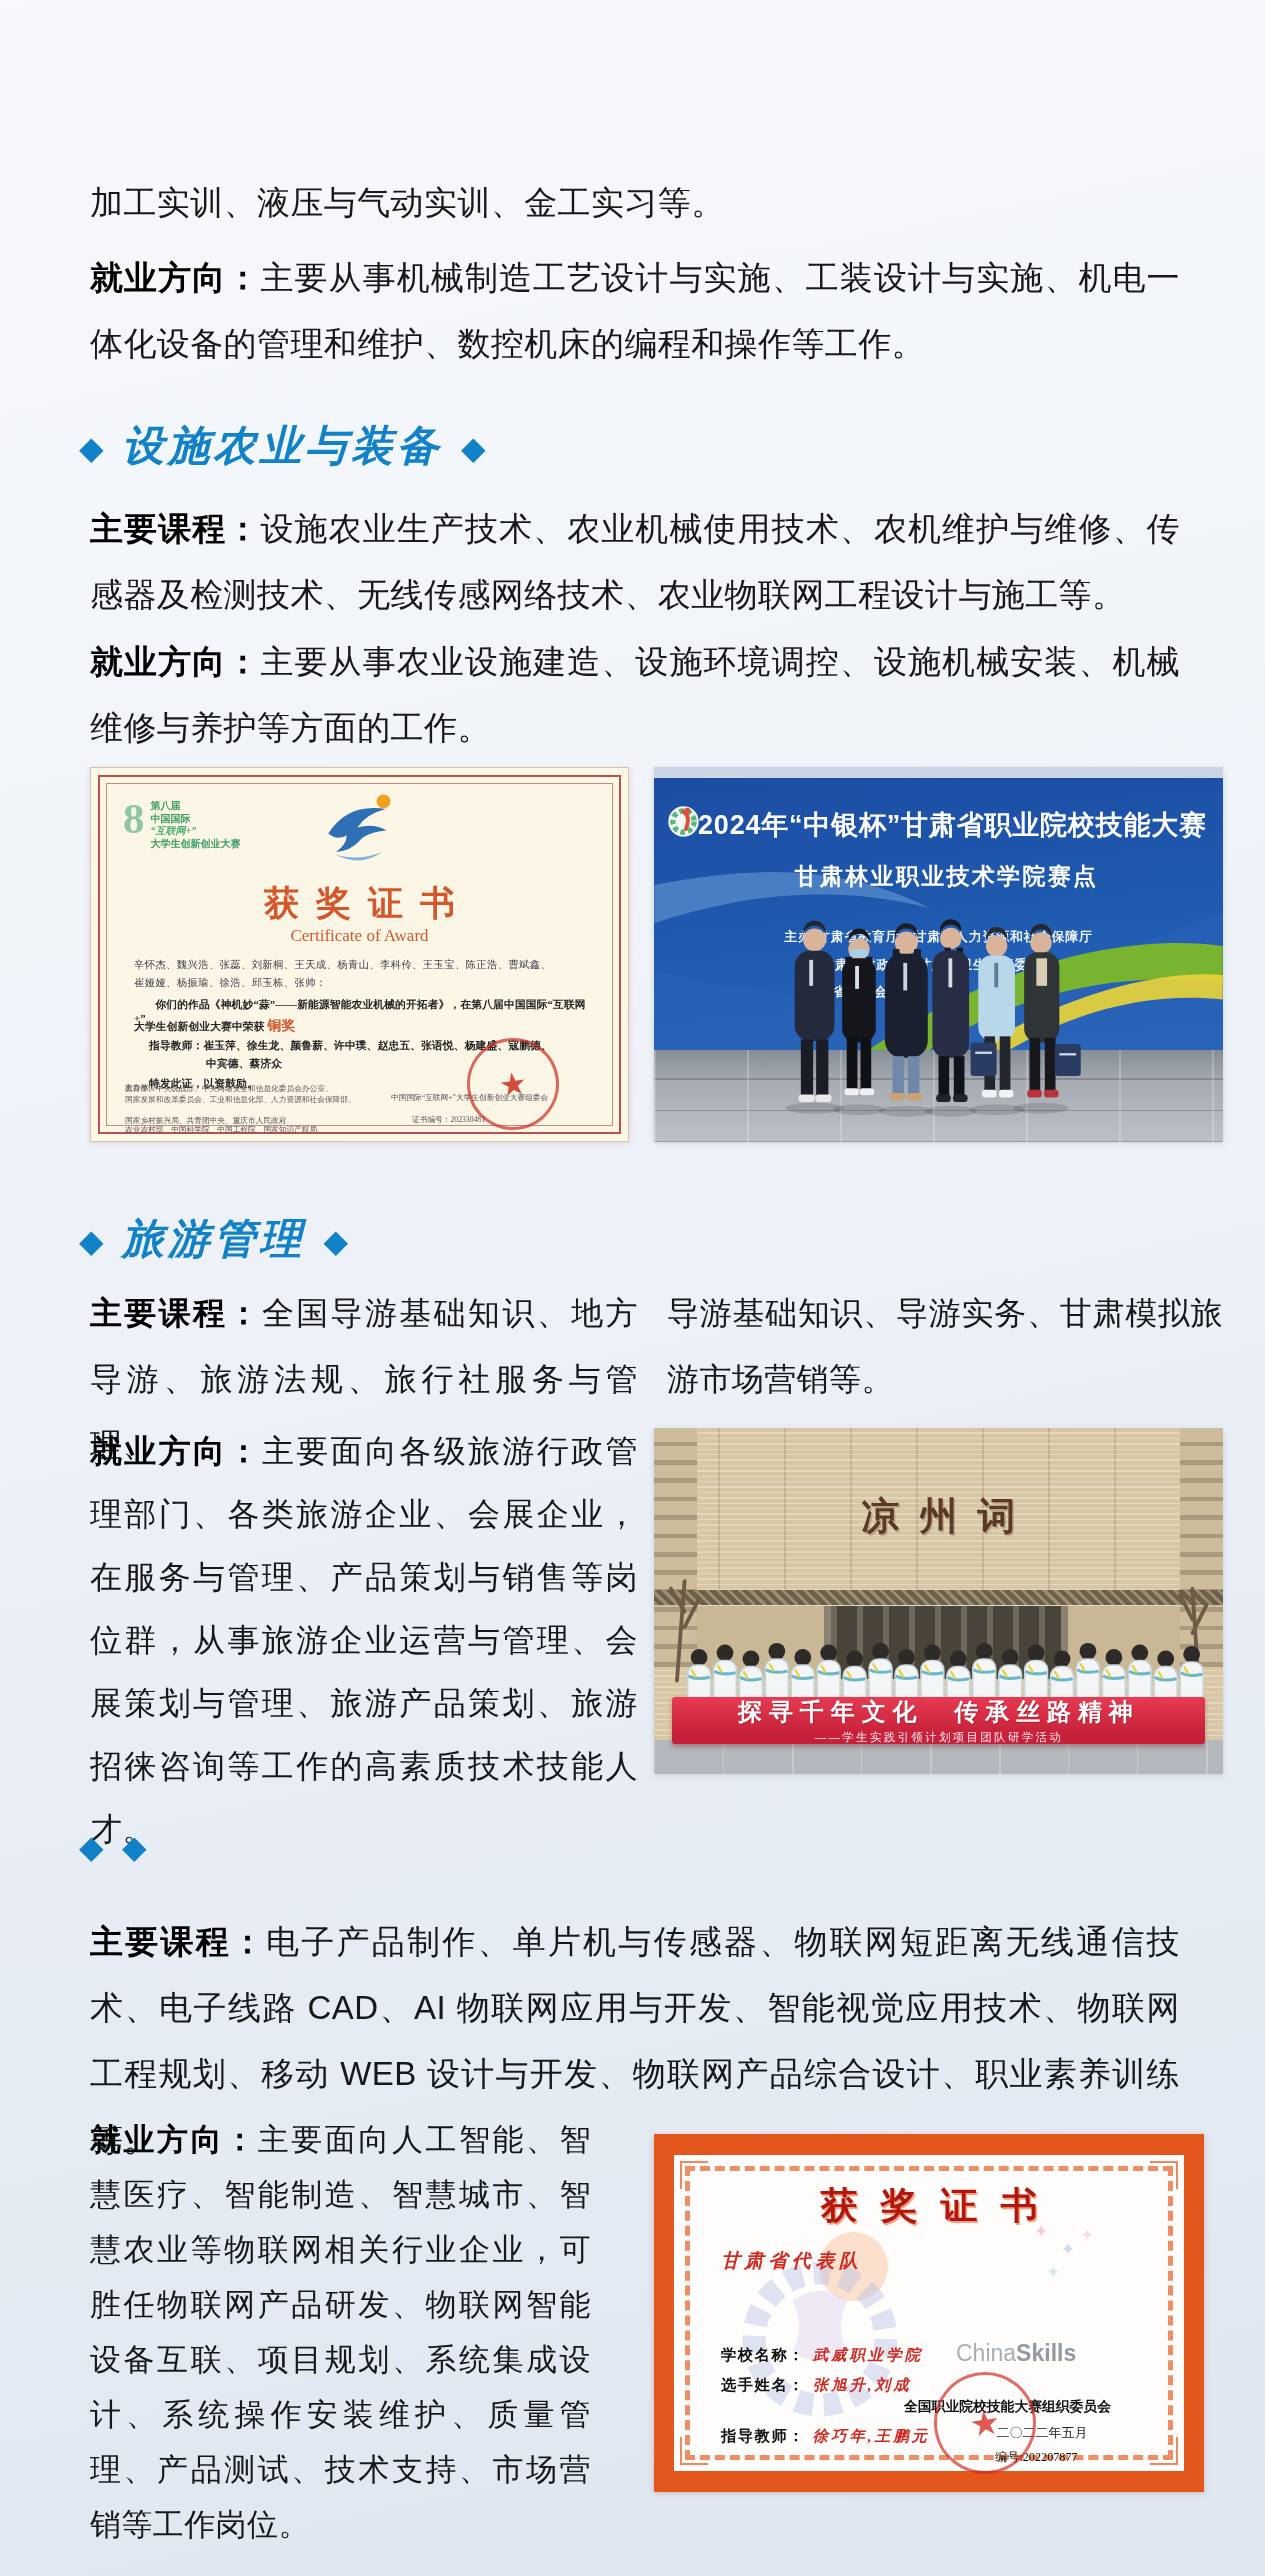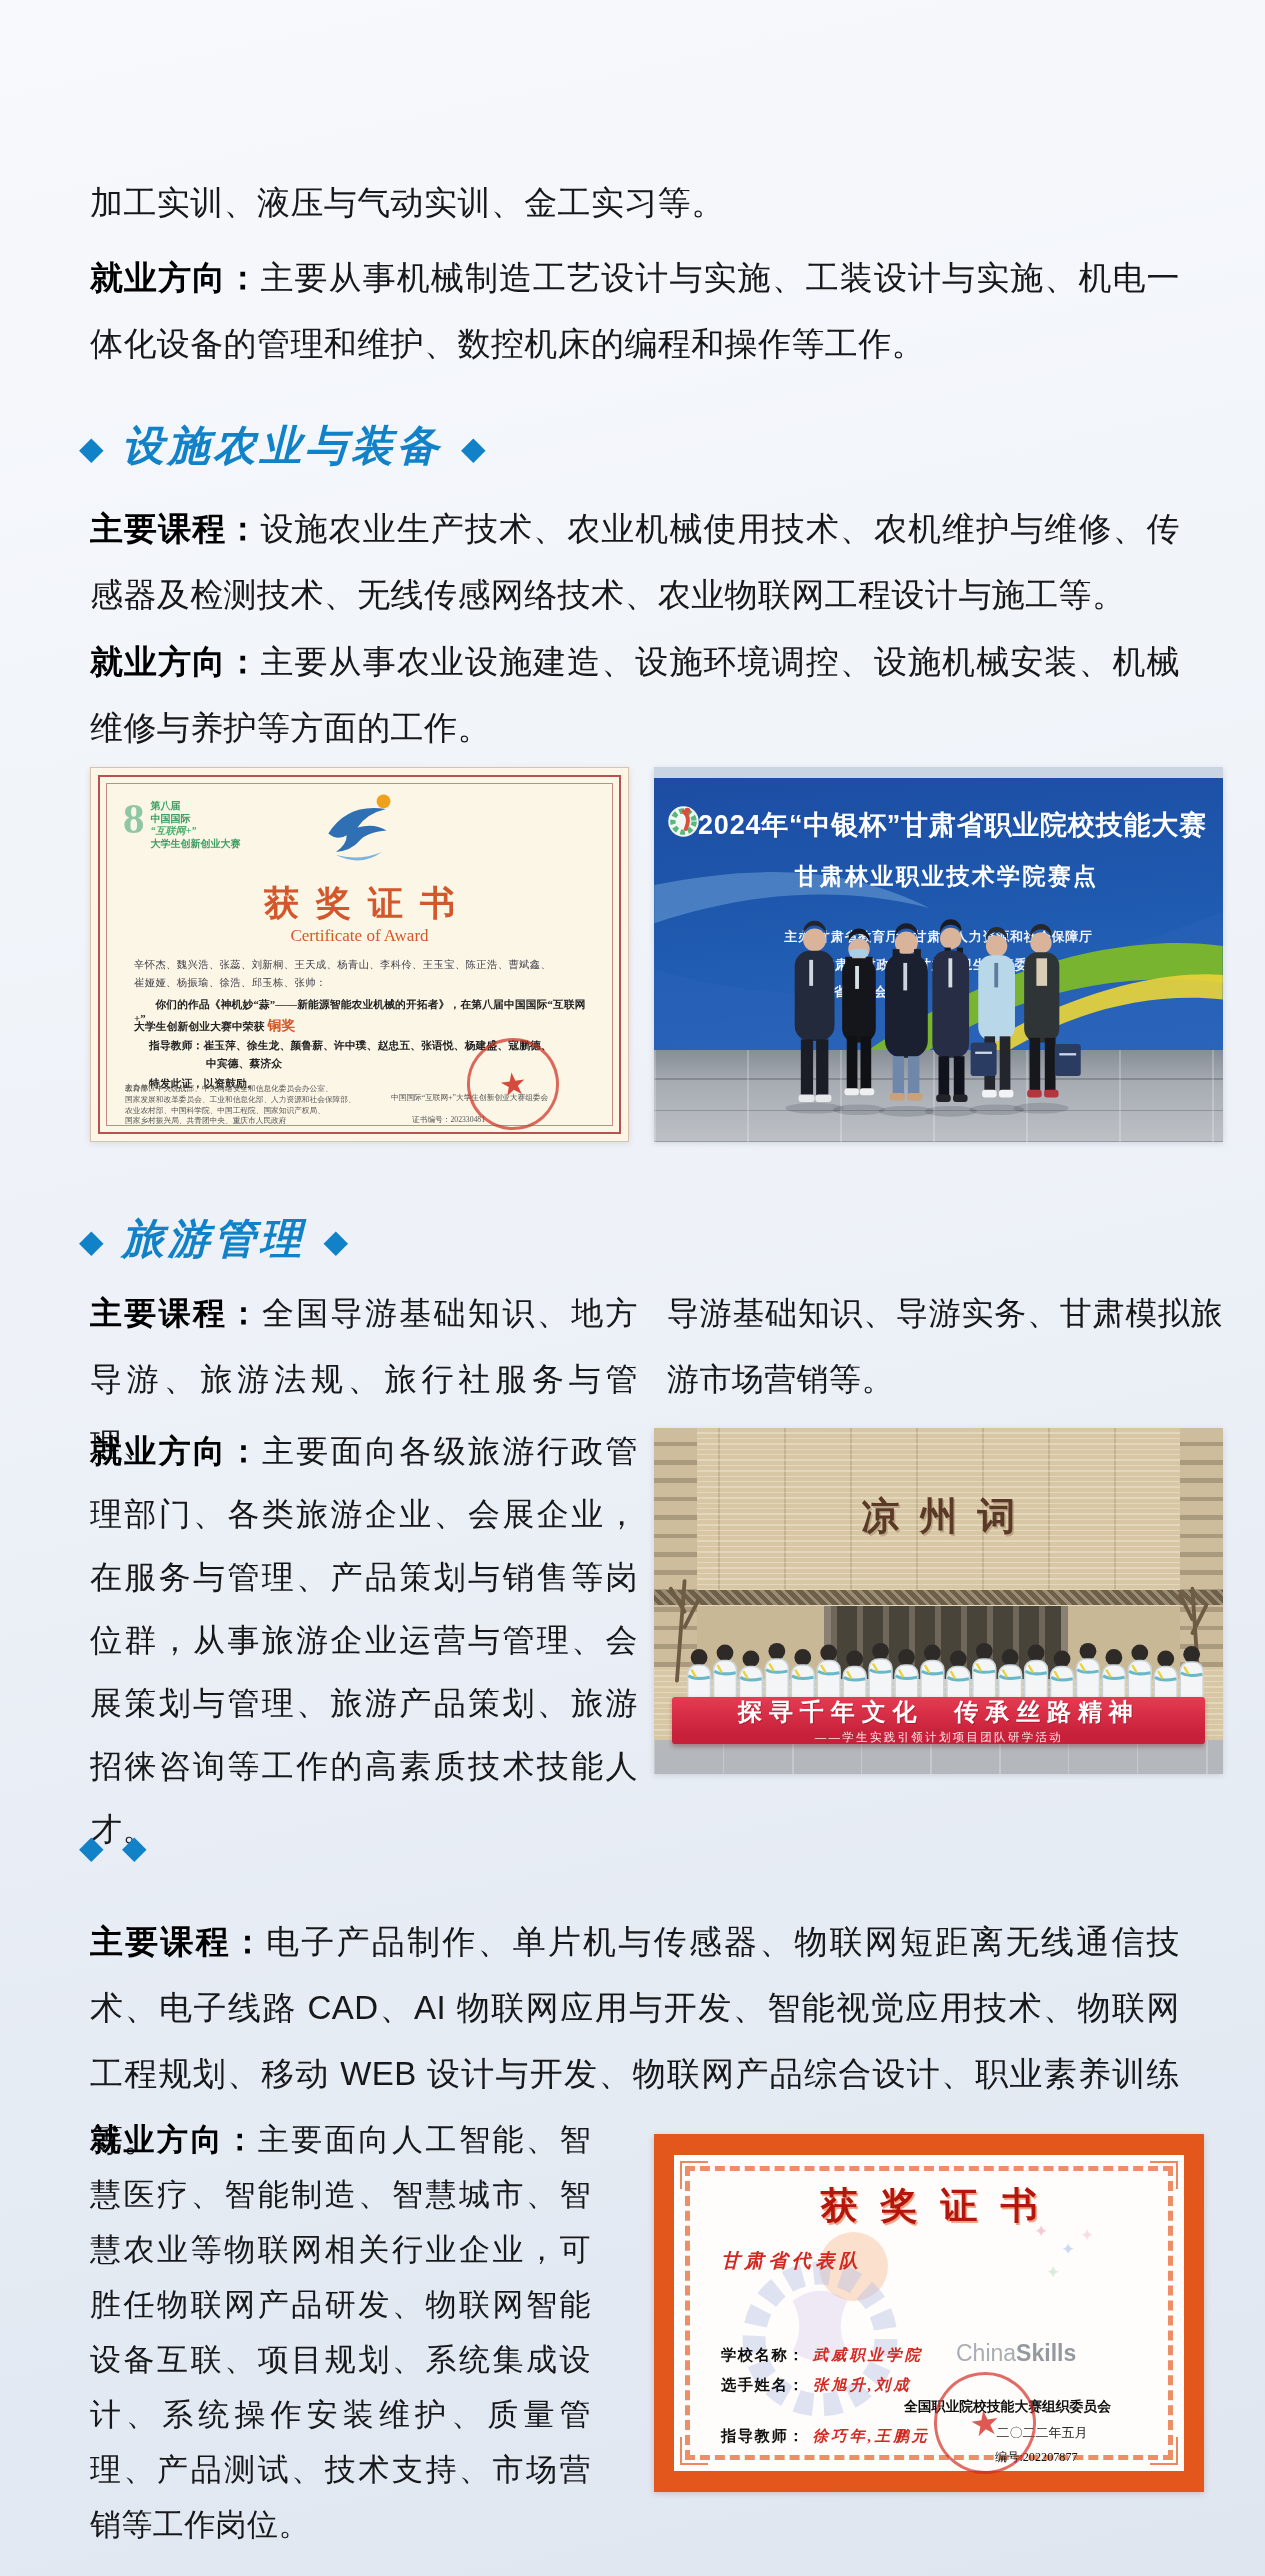--- a/index.html
+++ b/index.html
@@ -147,21 +147,21 @@
     <div class="c1-body" style="left:43px;top:249px;width:459px;">
       <span>大学生创新创业大赛中荣获</span>
       <span class="c1-award">铜奖</span>
     </div>
     <div class="c1-body" style="left:58px;top:271px;width:444px;">指导教师：崔玉萍、徐生龙、颜鲁薪、许中璞、赵忠五、张语悦、杨建盛、寇鹏德、</div>
     <div class="c1-body" style="left:115px;top:289px;width:383px;">中宾德、蔡济众</div>
     <div class="c1-body" style="left:58px;top:309px;">特发此证，以资鼓励。</div>
     <div class="c1-tiny" style="left:34px;top:302px;margin-top:12px;">主办单位：</div>
     <div class="c1-tiny" style="left:34px;top:315px;width:253px;">教育部、中央统战部、中央网络安全和信息化委员会办公室、</div>
     <div class="c1-tiny" style="left:34px;top:326px;width:260px;">国家发展和改革委员会、工业和信息化部、人力资源和社会保障部、</div>
-    <div class="c1-tiny" style="left:34px;top:337px;width:253px;">农业农村部、中国科学院、中国工程院、国家知识产权局、</div>
+    <div class="c1-tiny" style="left:34px;top:356px;width:253px;">农业农村部、中国科学院、中国工程院、国家知识产权局、</div>
     <div class="c1-tiny" style="left:34px;top:347px;width:253px;">国家乡村振兴局、共青团中央、重庆市人民政府</div>
     <div class="c1-tiny" style="left:300px;top:324px;width:214px;">中国国际“互联网+”大学生创新创业大赛组委会</div>
     <div class="c1-tiny" style="left:321px;top:346px;">证书编号：202330481</div>
     <div class="c1-seal">
       <span>★</span>
     </div>
   </div>
 
   <div class="photo1">
     <div class="ph1-sky"></div>

